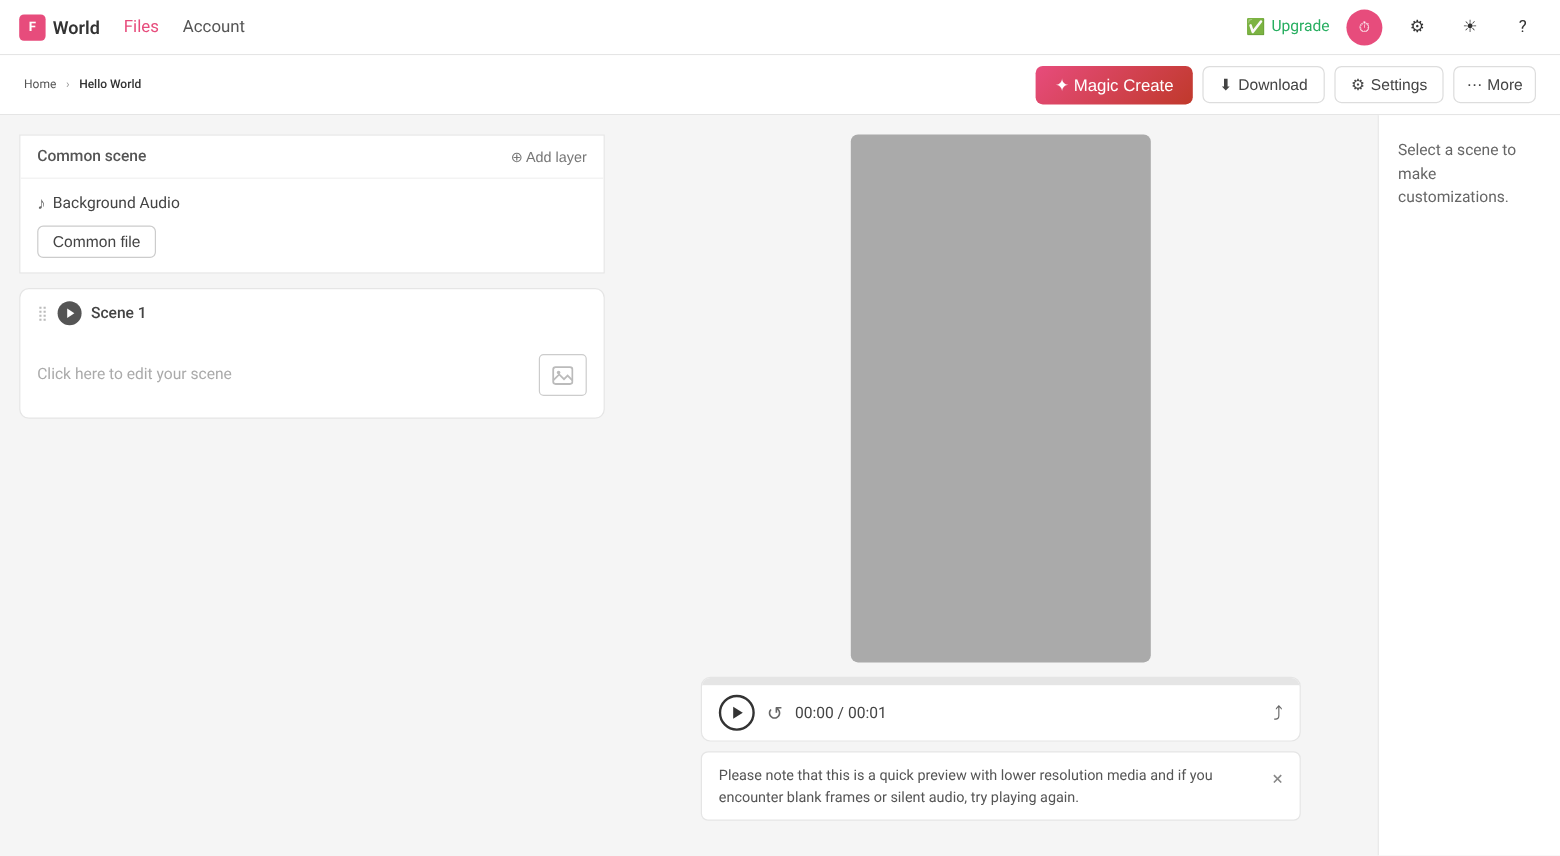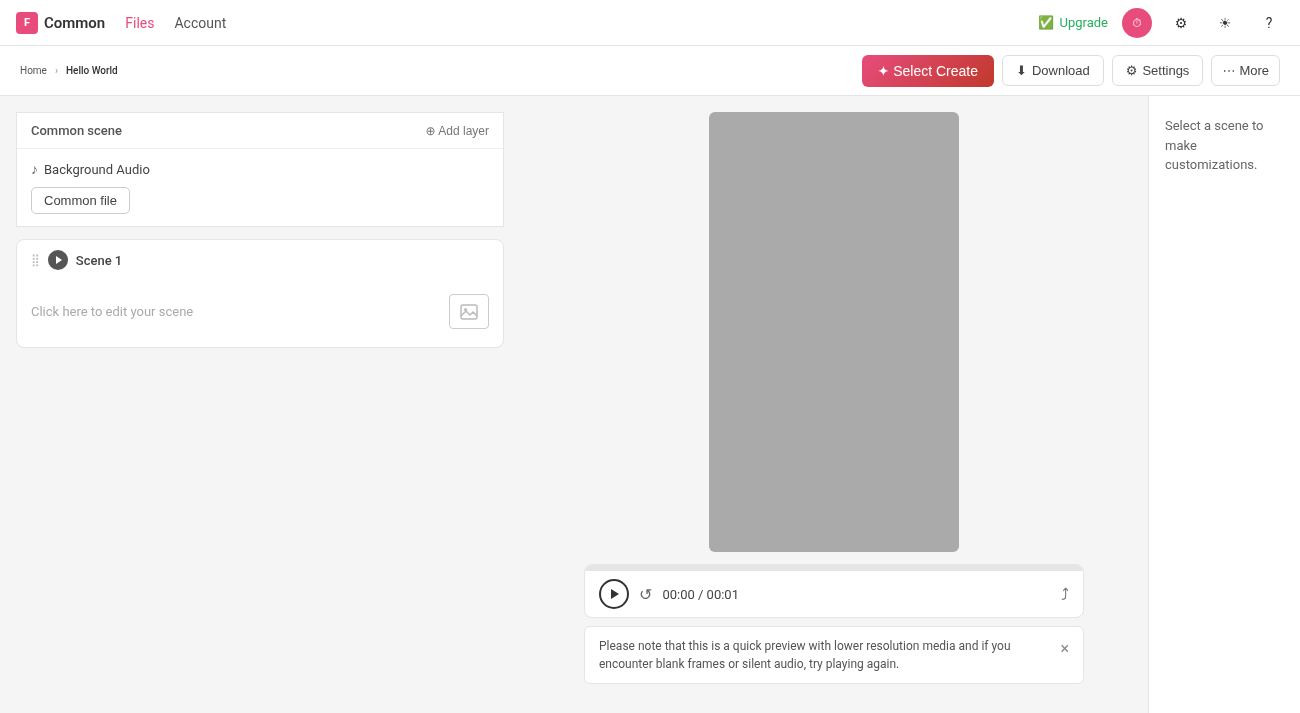--- a/index.html
+++ b/index.html
@@ -149,21 +149,21 @@
     }
     .right-panel-text { font-size: 13px; color: #666; line-height: 1.5; }
   </style>
 </head>
 <body>
 
 <nav class="top-nav">
   <div class="top-nav-left">
     <div class="nav-logo">
       <div class="logo-icon">F</div>
-      <span>Common</span>
+      <span>World</span>
     </div>
     <span class="nav-link active">Files</span>
     <span class="nav-link">Account</span>
   </div>
   <div class="top-nav-right">
     <div class="upgrade-btn">
       <span class="upgrade-icon">✅</span>
       <span>Upgrade</span>
     </div>
     <div class="timer-badge">
@@ -181,21 +181,21 @@
   </div>
 </nav>
 
 <div class="breadcrumb-bar">
   <div class="breadcrumb">
     <span class="breadcrumb-home">Home</span>
     <span class="breadcrumb-sep">›</span>
     <span class="breadcrumb-current">Hello World</span>
   </div>
   <div class="breadcrumb-actions">
-    <button class="magic-create-btn">✦ Select Create</button>
+    <button class="magic-create-btn">✦ Magic Create</button>
     <button class="action-btn">
       <span>⬇</span>
       <span>Download</span>
     </button>
     <button class="action-btn">
       <span>⚙</span>
       <span>Settings</span>
     </button>
     <button class="more-btn">
       <span>⋯</span>

